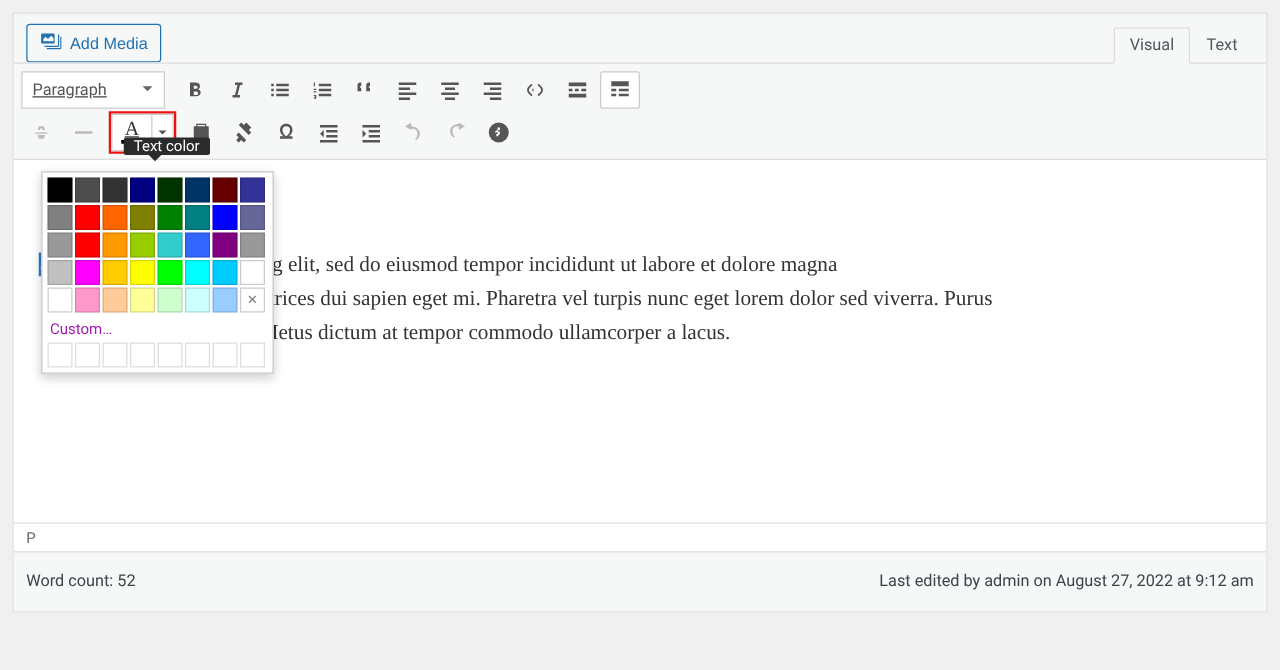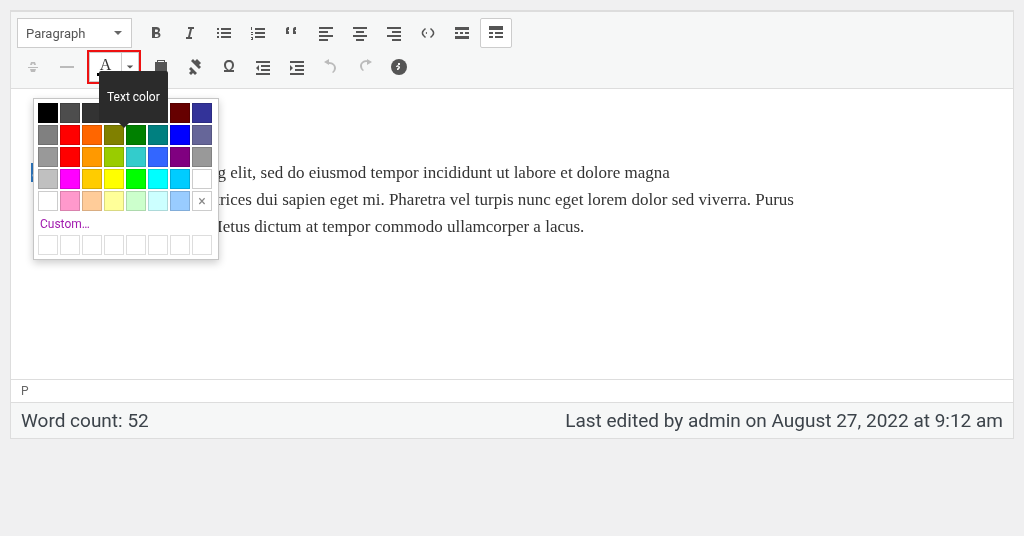--- a/index.html
+++ b/index.html
@@ -51,20 +51,21 @@
     position: relative;
     z-index: 2;
   }
   .toolbar-area {
     border-top: 1px solid #ddd;
     border-bottom: 1px solid #ddd;
     background: #f6f7f7;
     padding: 4px 6px;
     position: relative;
     z-index: 1;
+    text-decoration: underline;
   }
   .toolbar-row {
     display: flex;
     align-items: center;
     gap: 2px;
     flex-wrap: wrap;
     padding: 2px 0;
   }
   .format-select {
     width: 115px;
@@ -171,21 +172,21 @@
     width: 20px;
     height: 20px;
     border: 1px solid #ddd;
   }
   .tooltip {
     position: absolute;
     top: -28px;
     left: 65px;
     background: #2b2b2b;
     color: #fff;
-    padding: 19px 8px;
+    padding: 0 8px;
     font-size: 12px;
     border-radius: 2px;
     white-space: nowrap;
   }
   .tooltip::after {
     content: '';
     position: absolute;
     bottom: -5px;
     left: 20px;
     border: 5px solid transparent;
@@ -210,32 +211,46 @@
   .path-bar {
     border-top: 1px solid #ddd;
     padding: 4px 10px;
     font-size: 12px;
     color: #666;
     background: #fff;
   }
   .status-bar {
     display: flex;
     justify-content: space-between;
-    padding: 6px 10px;
-    font-size: 19px;
+    padding: 16px 10px;
+    font-size: 13px;
     color: #3c434a;
     border-top: 1px solid #ddd;
     background: #f6f7f7;
   }
 </style>
 </head>
 <body>
 
 <div class="editor-wrap">
 
+  <div class="top-bar">
+    <button class="add-media-btn">
+      <span>
+        <svg width="18" height="18" viewBox="0 0 20 20">
+            <path d="M13 11V4c0-.55-.45-1-1-1H2c-.55 0-1 .45-1 1v7c0 .55.45 1 1 1h10c.55 0 1-.45 1-1zM5 6l2 2 3-3 2 2v3H3V8zm12-3v11c0 .55-.45 1-1 1H4v-1h12V4h1c0-.55 0 0 0-1zm2 2v11c0 .55-.45 1-1 1H6v-1h12V6h1c0-.55 0 0 0-1z"></path>
+          </svg>
+      </span>
+      <span>Add Media</span>
+    </button>
+    <div class="tabs">
+      <div class="tab active">Visual</div>
+      <div class="tab">Text</div>
+    </div>
+  </div>
 
   <div class="toolbar-area">
     <div class="toolbar-row">
       <div class="format-select">
         <span>Paragraph</span>
         <span>
           <svg width="10" height="10" viewBox="0 0 10 10">
               <path d="M1 3l4 4 4-4z" fill="#666"></path>
             </svg>
         </span>

